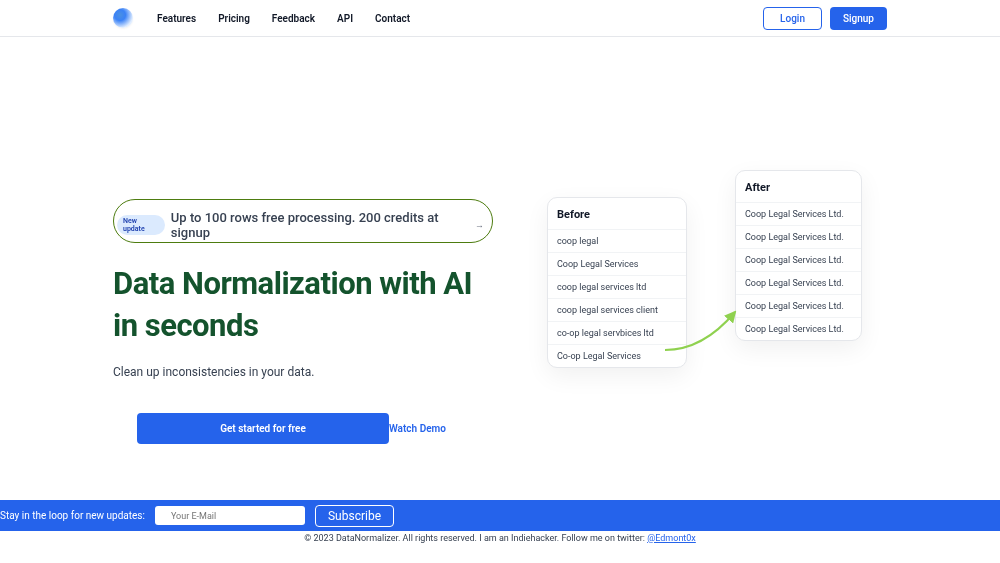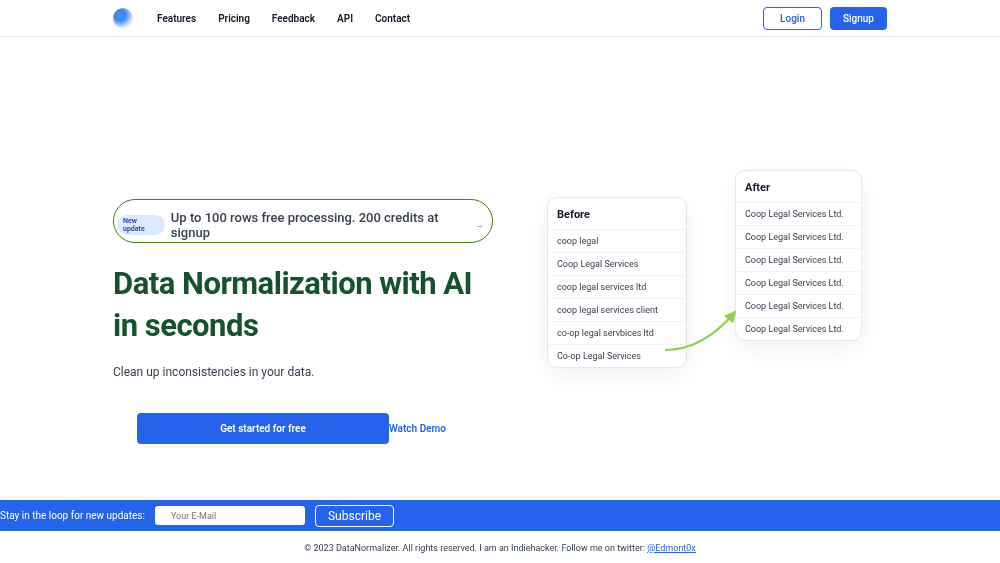--- a/index.html
+++ b/index.html
@@ -36,21 +36,21 @@
 .card-title { font-size: 11px; font-weight: 700; color: #111827; padding: 10px 9px 8px; }
 .card-row { font-size: 9px; color: #374151; padding: 6px 9px; border-top: 1px solid #f1f3f5; white-space: nowrap; }
 
 .arrow-svg { position: absolute; left: 663px; top: 306px; width: 80px; height: 48px; pointer-events: none; }
 
 
 .footer-bar { position: absolute; bottom: 32px; left: 0; right: 0; height: 31px; background: #2563eb; display: flex; align-items: center; justify-content: flex-start; gap: 10px; }
 .footer-label { color: #fff; font-size: 10px; }
 .footer-input { width: 150px; height: 19px; border: none; border-radius: 3px; padding: 0 16px; font-size: 9px; color: #6b7280; }
 .btn-subscribe { border: 1px solid #fff; background: transparent; color: #fff; padding: 3px 12px; border-radius: 4px; font-size: 12px; cursor: pointer; }
-.footer-copy { position: absolute; bottom: 10px; left: 0; right: 0; text-align: center; font-size: 9px; color: #374151; }
+.footer-copy { position: absolute; bottom: 20px; left: 0; right: 0; text-align: center; font-size: 9px; color: #374151; }
 .footer-copy a { color: #2563eb; text-decoration: underline; }
 </style>
 </head>
 <body>
 
 <div class="header">
   <div class="header-left">
     <div class="logo"></div>
     <div class="nav-links">
       <a href="#">Features</a>

